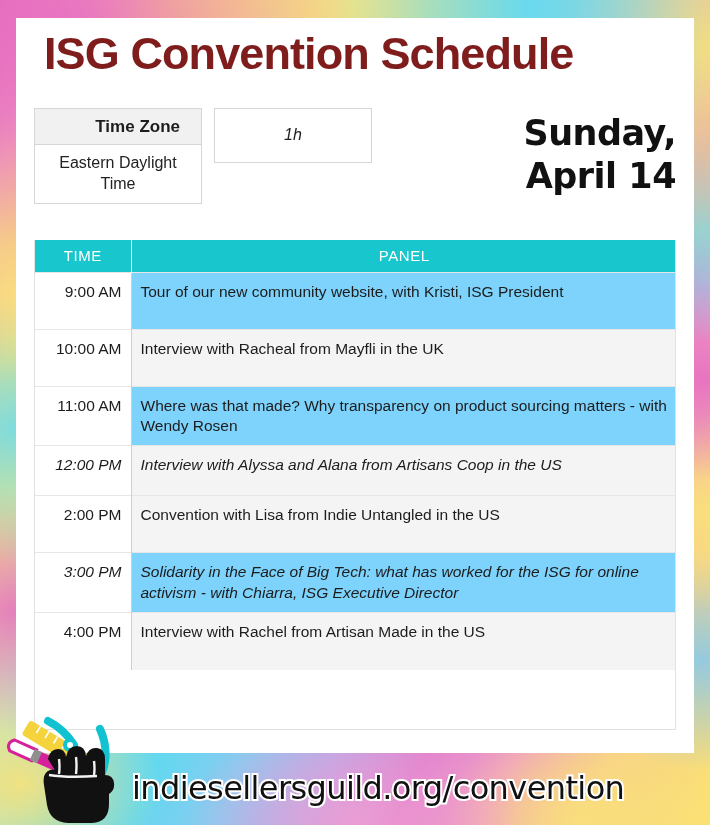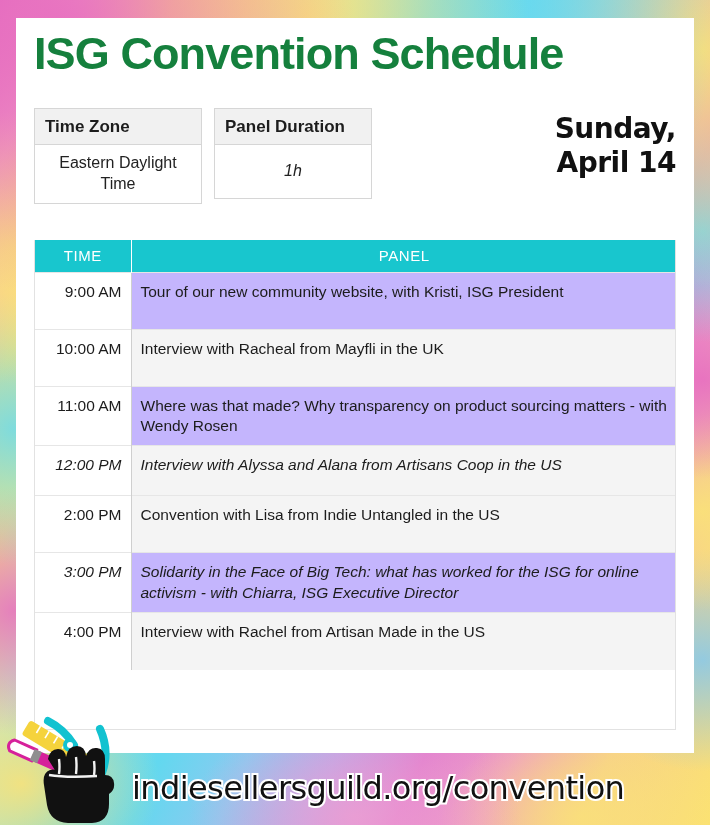--- a/index.html
+++ b/index.html
@@ -72,25 +72,25 @@
     top: 18px;
     width: 678px;
     height: 735px;
     background: #ffffff;
     overflow: hidden;
   }
 
   
   .poster-title {
     position: absolute;
-    left: 18px;
+    left: 28px;
     top: 12px;
     font-size: 45px;
     font-weight: bold;
-    color: #15803d;
+    color: #7f1d1d;
     letter-spacing: -0.9px;
     line-height: 1.08;
     white-space: nowrap;
   }
 
   
   .meta-area {
     position: absolute;
     left: 18px;
     top: 90px;
@@ -101,22 +101,22 @@
   .meta-table {
     border-collapse: collapse;
     table-layout: fixed;
   }
   .meta-table th {
     background: #f1f1f1;
     border: 1px solid #d6d6d6;
     font-size: 17px;
     font-weight: bold;
     color: #1d1d1d;
-    padding: 7px 10px;
-    text-align: left;
+    padding: 7px 21px;
+    text-align: right;
     line-height: 1.25;
   }
   .meta-table td {
     background: #ffffff;
     border: 1px solid #d6d6d6;
     font-size: 16px;
     color: #222222;
     padding: 8px 9px;
     text-align: center;
     line-height: 1.3;
@@ -127,21 +127,21 @@
   .meta-dur td { height: 54px; vertical-align: middle; font-style: italic; }
 
   
   .date-block {
     position: absolute;
     right: 18px;
     top: 94px;
     text-align: right;
     font-family: "DejaVu Sans", sans-serif;
     font-weight: bold;
-    font-size: 28px;
+    font-size: 35px;
     line-height: 1.22;
     color: #111111;
     letter-spacing: -0.5px;
   }
 
   
   .schedule-wrap {
     position: absolute;
     left: 18px;
     top: 222px;
@@ -184,21 +184,21 @@
     color: #555555;
     text-align: right;
     padding: 9px 9px 9px 4px;
     border-right: 1px solid #cfcfcf;
     white-space: nowrap;
   }
   td.panel-cell {
     padding: 9px 10px 9px 9px;
   }
   tr.row-alt td.panel-cell { background: #f4f4f4; }
-  tr.row-base td.panel-cell { background: #c4b5fd; }
+  tr.row-base td.panel-cell { background: #7dd3fc; }
 
   tr.h-tall  td { height: 57px; }
   tr.h-short td { height: 50px; font-style: italic; }
 
   
   .footer {
     position: absolute;
     left: 0;
     right: 0;
     bottom: 0;
@@ -246,23 +246,20 @@
             <th>Time Zone</th>
           </tr>
           <tr>
             <td>Eastern Daylight Time</td>
           </tr>
         </tbody>
       </table>
 
       <table class="meta-table meta-dur">
         <tbody>
-          <tr>
-            <th>Panel Duration</th>
-          </tr>
           <tr>
             <td>1h</td>
           </tr>
         </tbody>
       </table>
 
     </div>
 
     <div class="date-block">
       <div>Sunday,</div>

